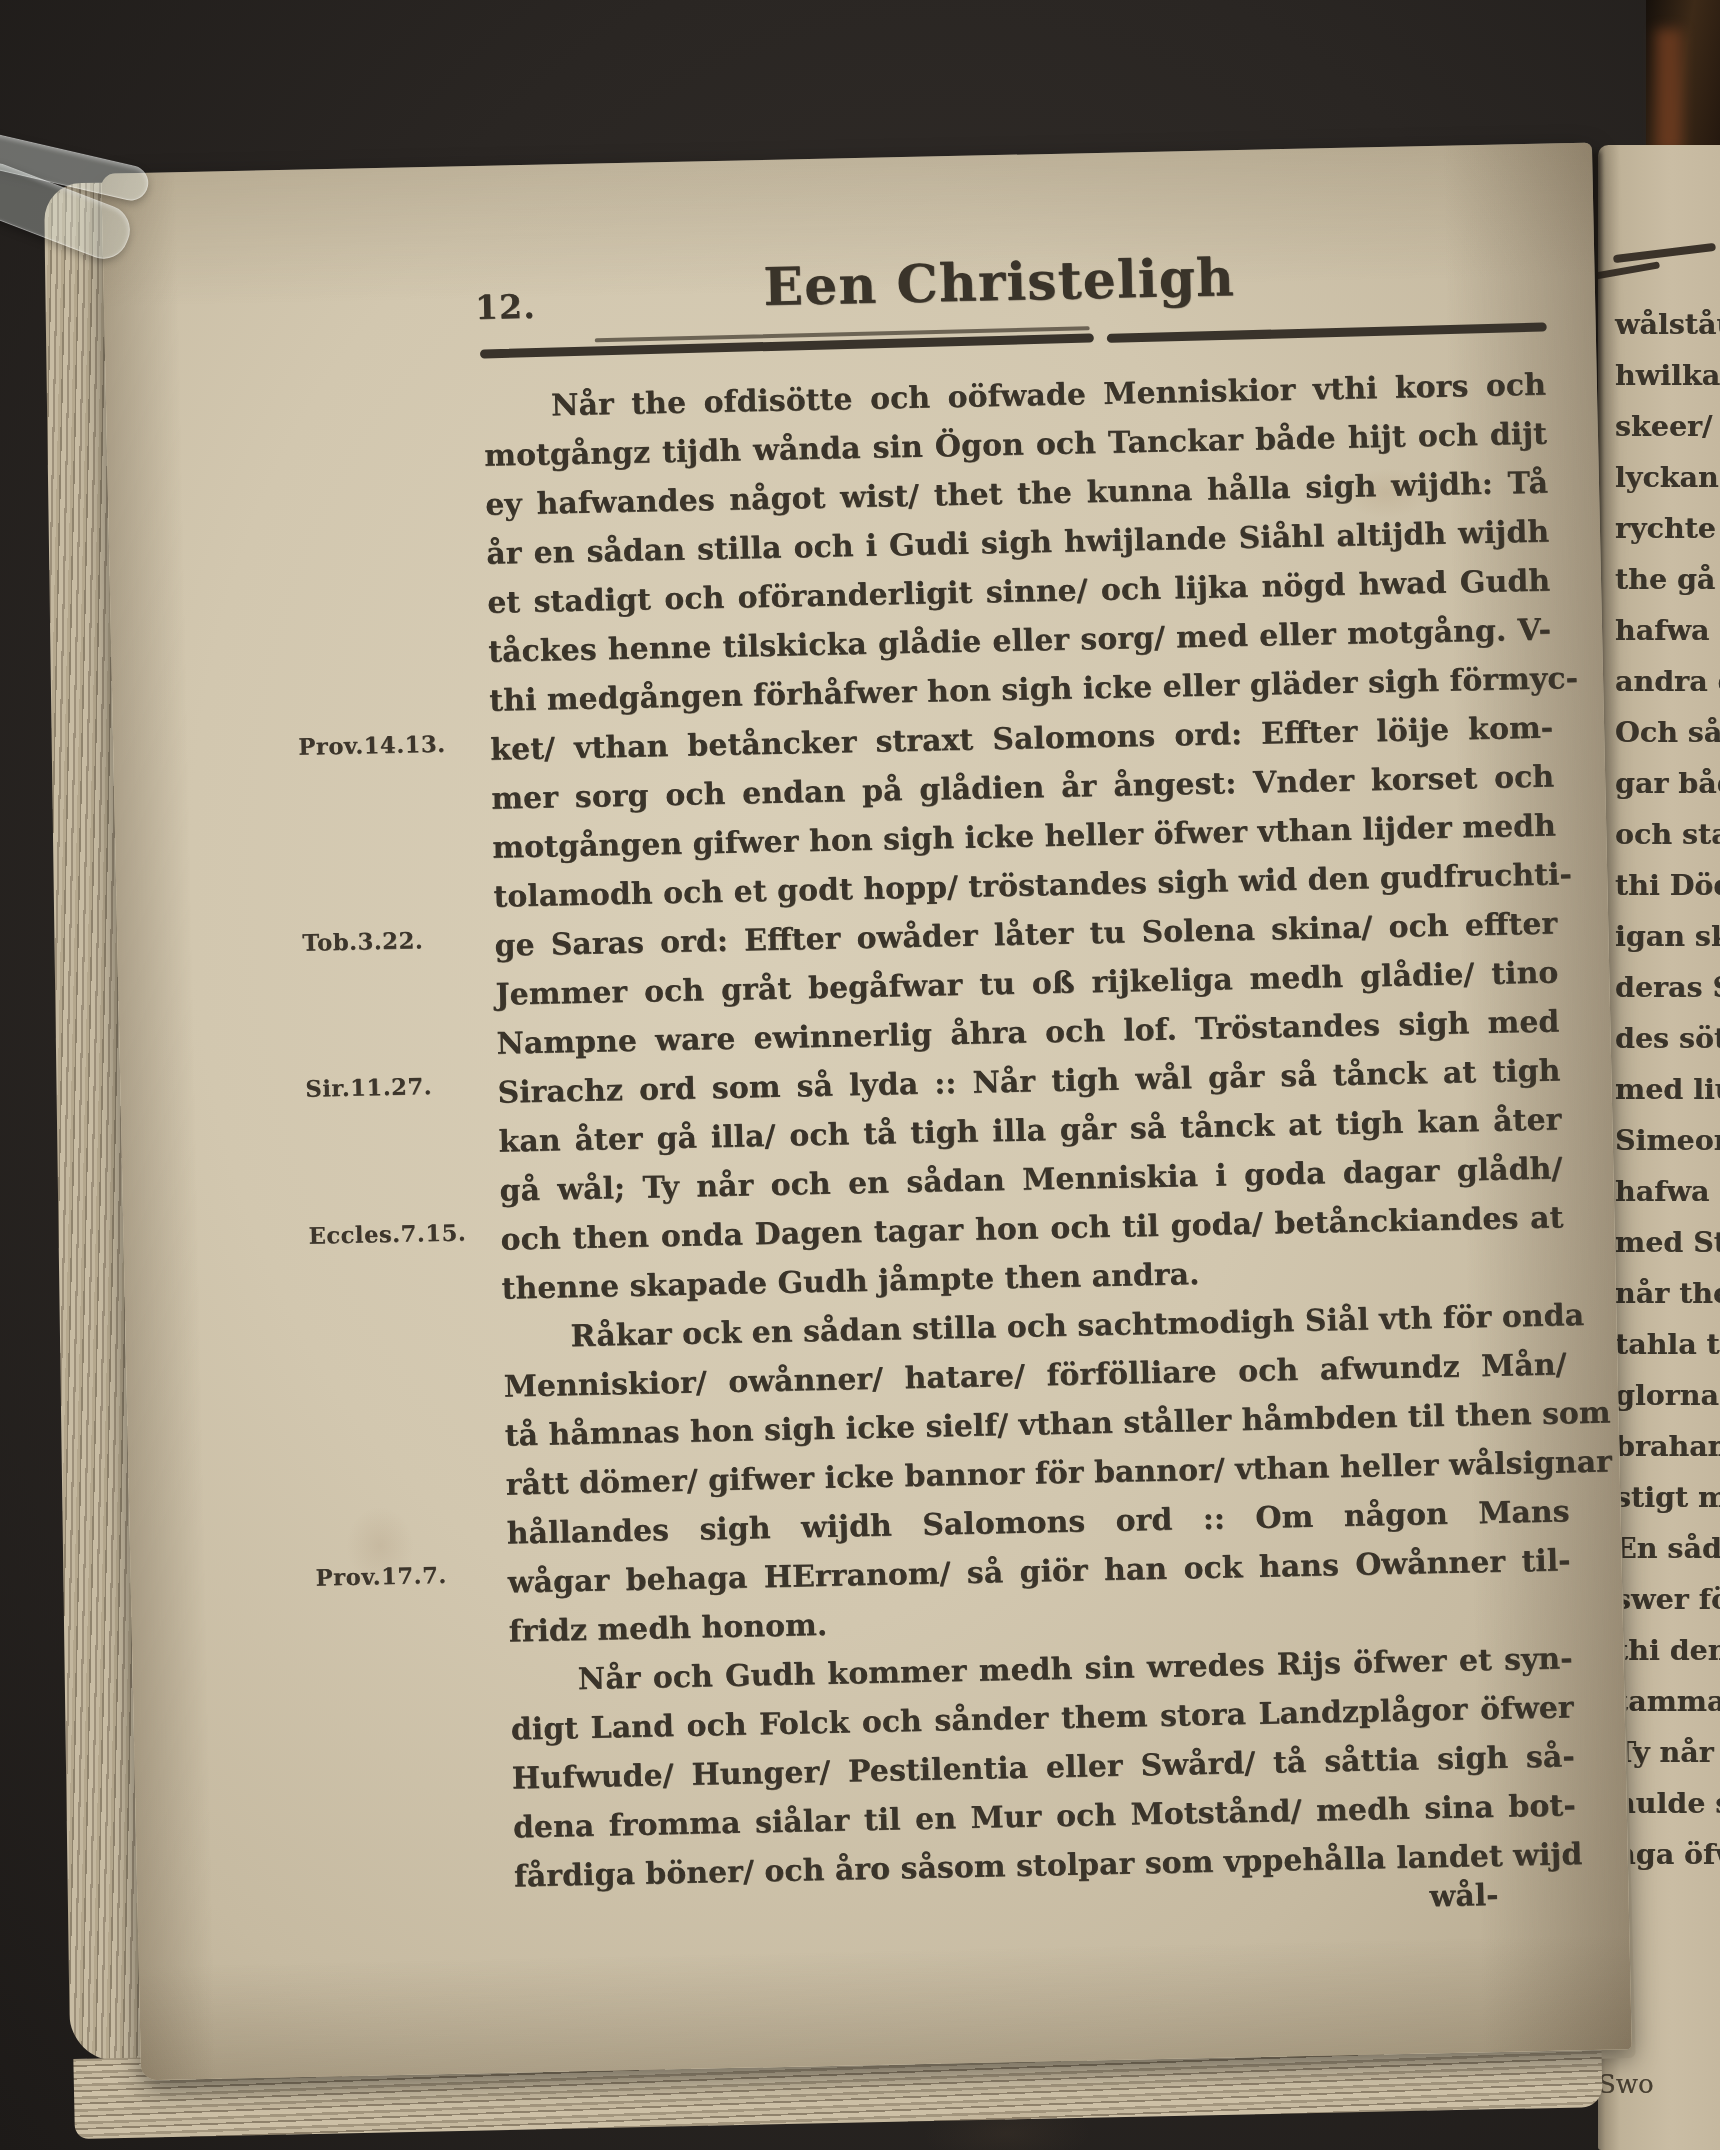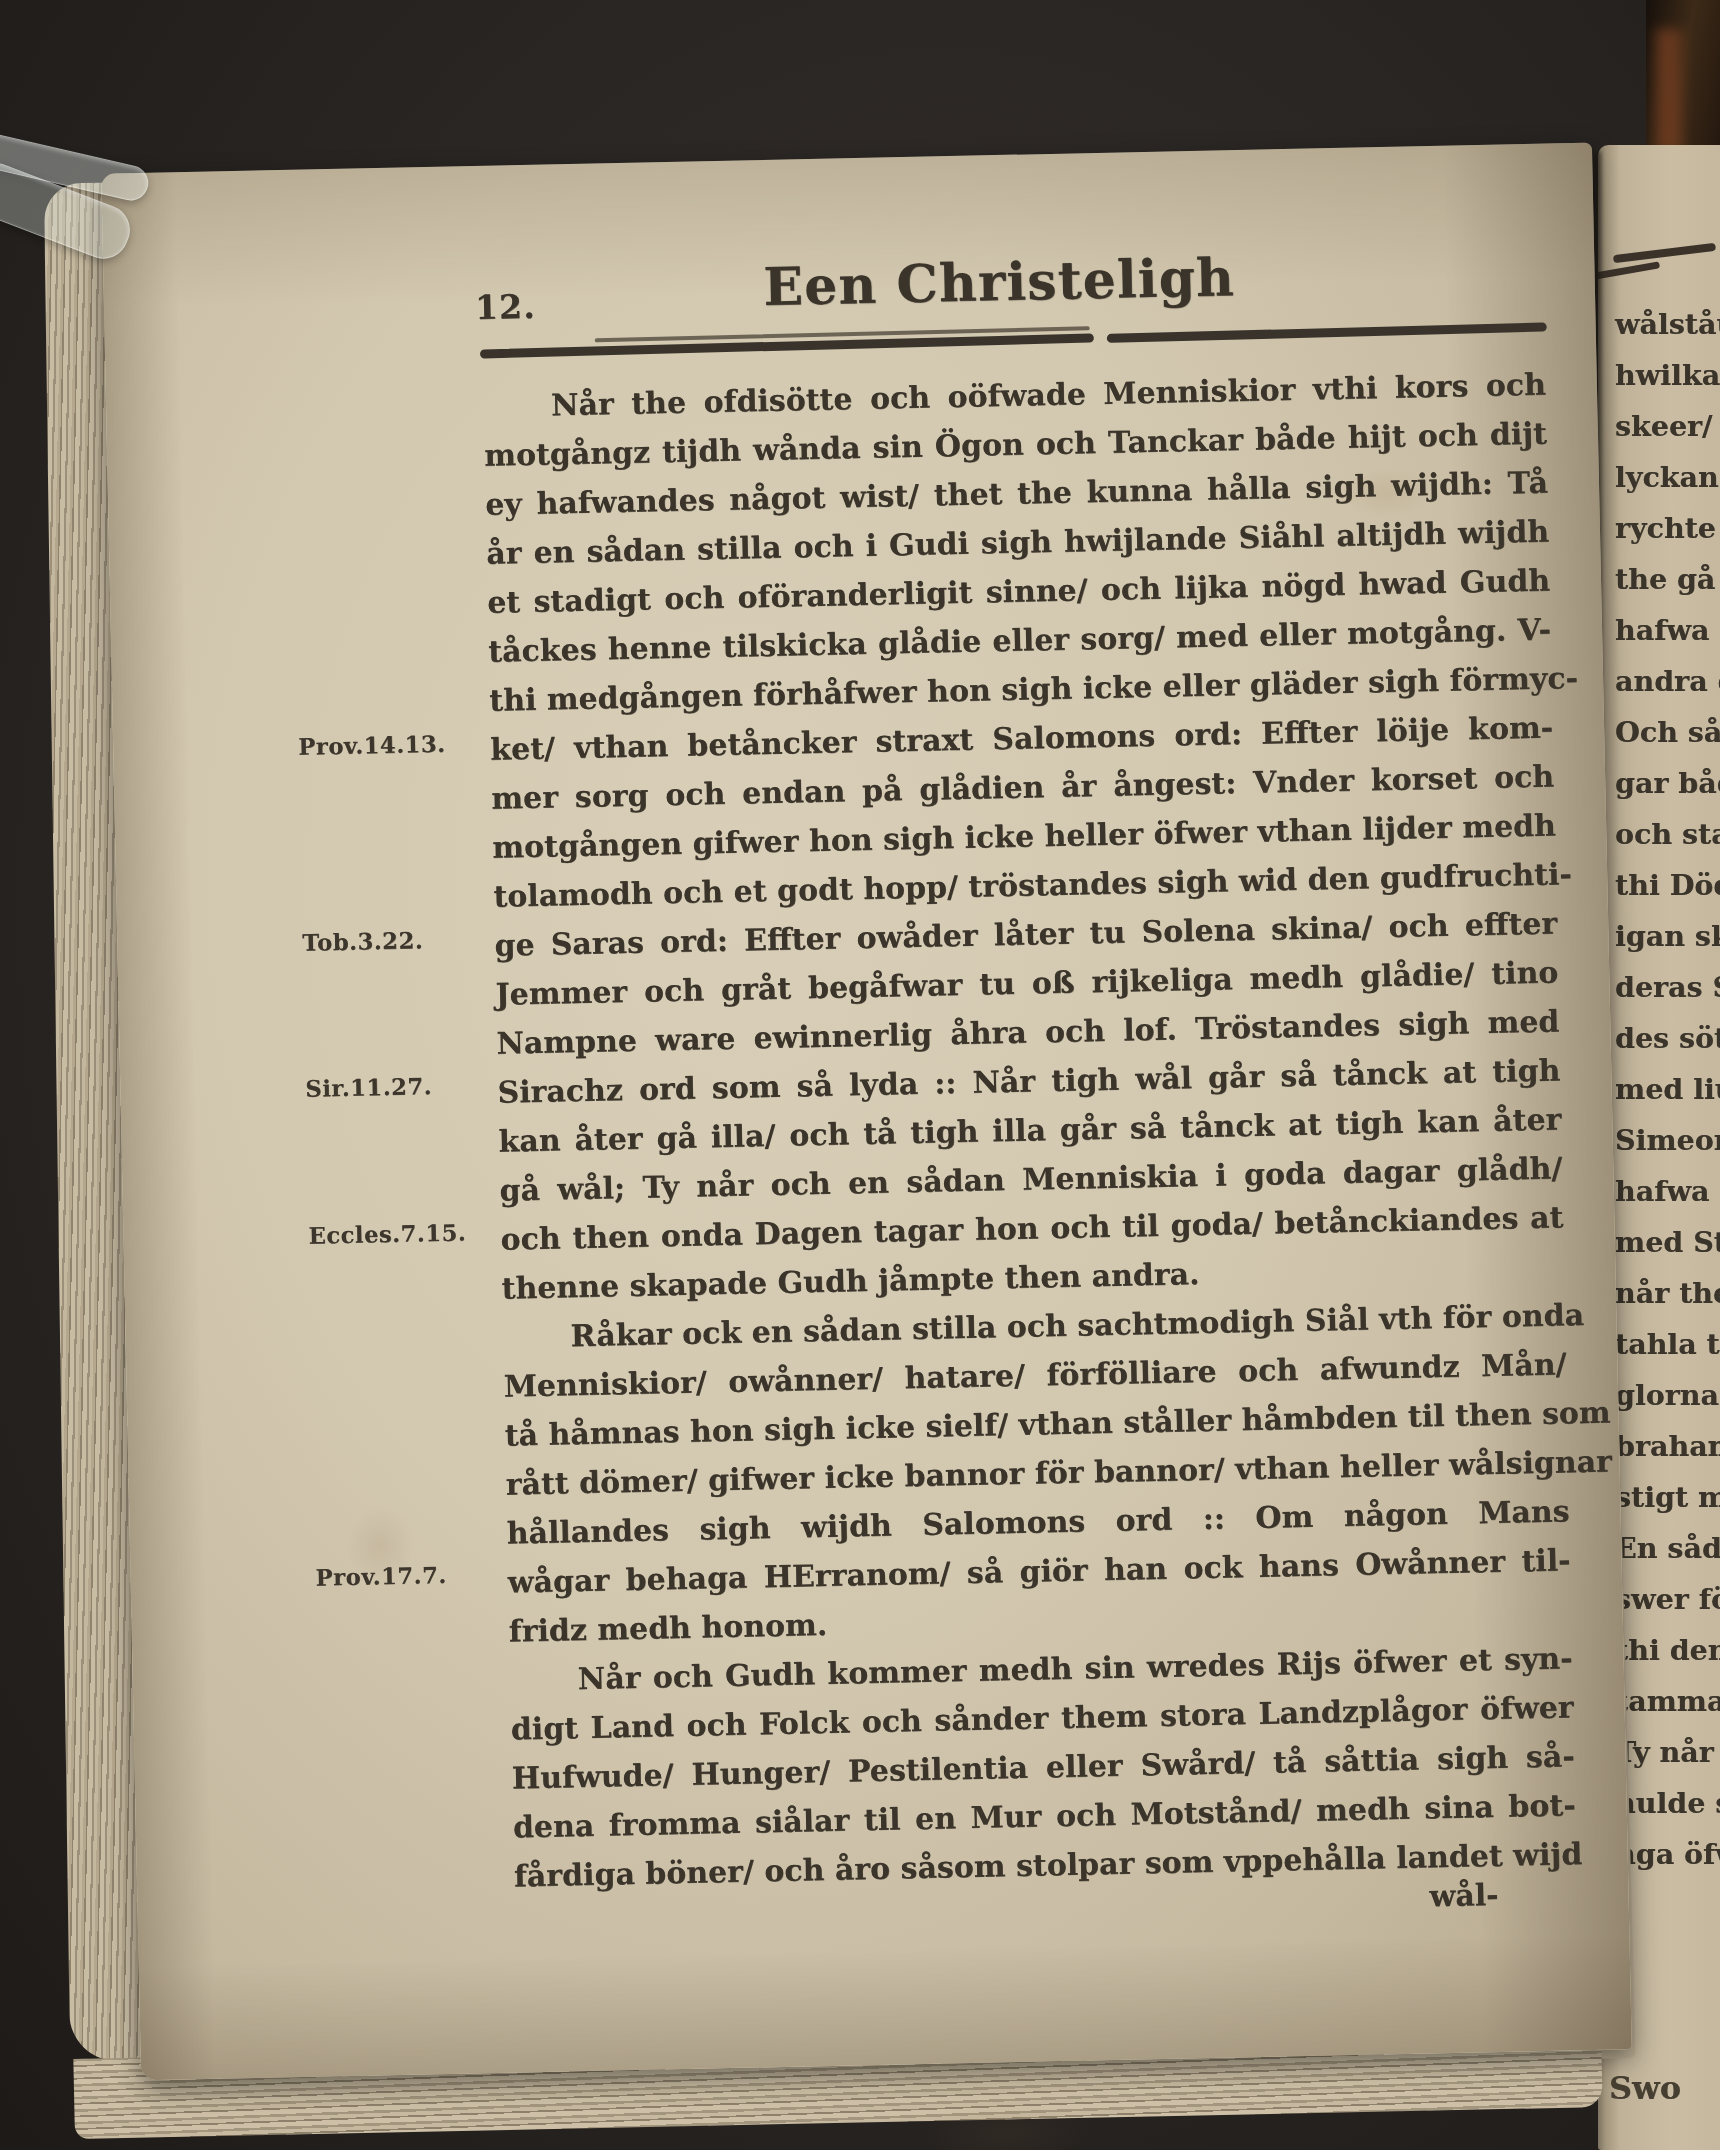--- a/index.html
+++ b/index.html
@@ -26,21 +26,21 @@
   }
   .facing .f-rule-a{position:absolute;left:14.8px;top:104px;width:103px;height:8.4px;background:#3b332a;transform:rotate(-7deg);border-radius:4.2px;}
   .facing .f-rule-b{position:absolute;left:-4.2px;top:122px;width:66px;height:6.8px;background:#3b332a;transform:rotate(-10deg);border-radius:3.7px;}
   .f-frags{position:absolute;left:0;top:154px;width:100%;}
   .frag{
     line-height:51px;height:51px;white-space:nowrap;padding-left:17px;
     font-size:28.5px;font-weight:bold;color:#3a342a;
     text-shadow:0.3px 0.4px 0.5px rgba(45,38,28,0.55);
   }
   .f-bottom{
-    position:absolute;left:11px;top:1924px;font-size:32px;font-weight:bold;color:#463e31;
+    position:absolute;left:0;top:1924px;font-size:26px;font-weight:normal;color:#463e31;
     text-shadow:0.3px 0.4px 0.5px rgba(45,38,28,0.5);
   }
   
   .crease{
     position:absolute;left:1587px;top:152px;width:13.7px;height:1907px;z-index:2;
     background:linear-gradient(180deg,rgba(30,24,18,.55),rgba(30,24,18,.3));
     filter:blur(2.1px);
   }
   
   .under-page{

